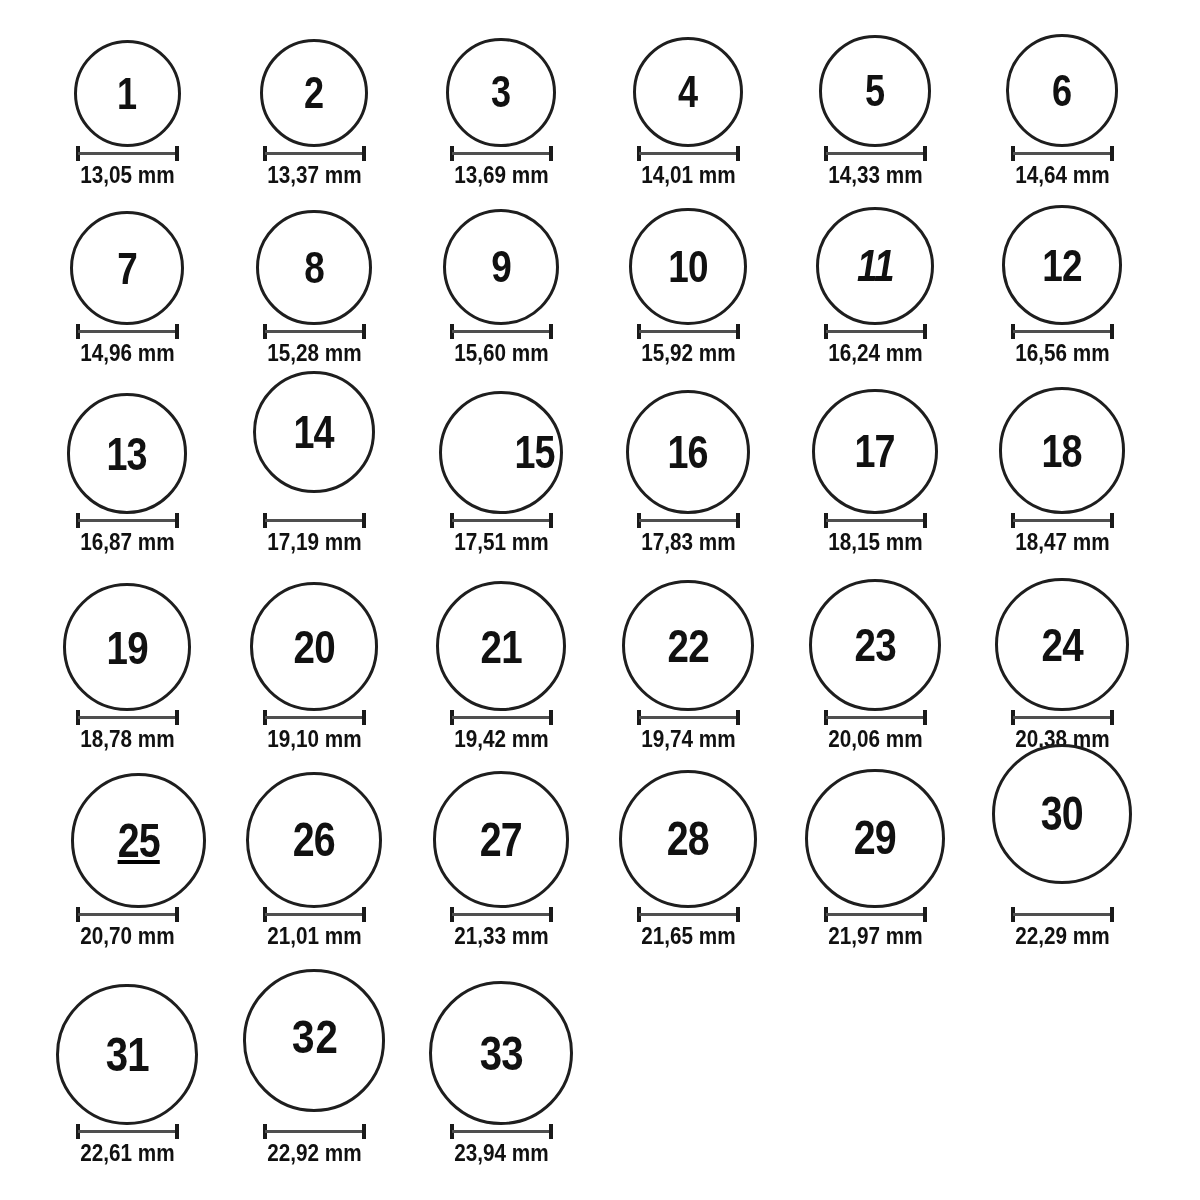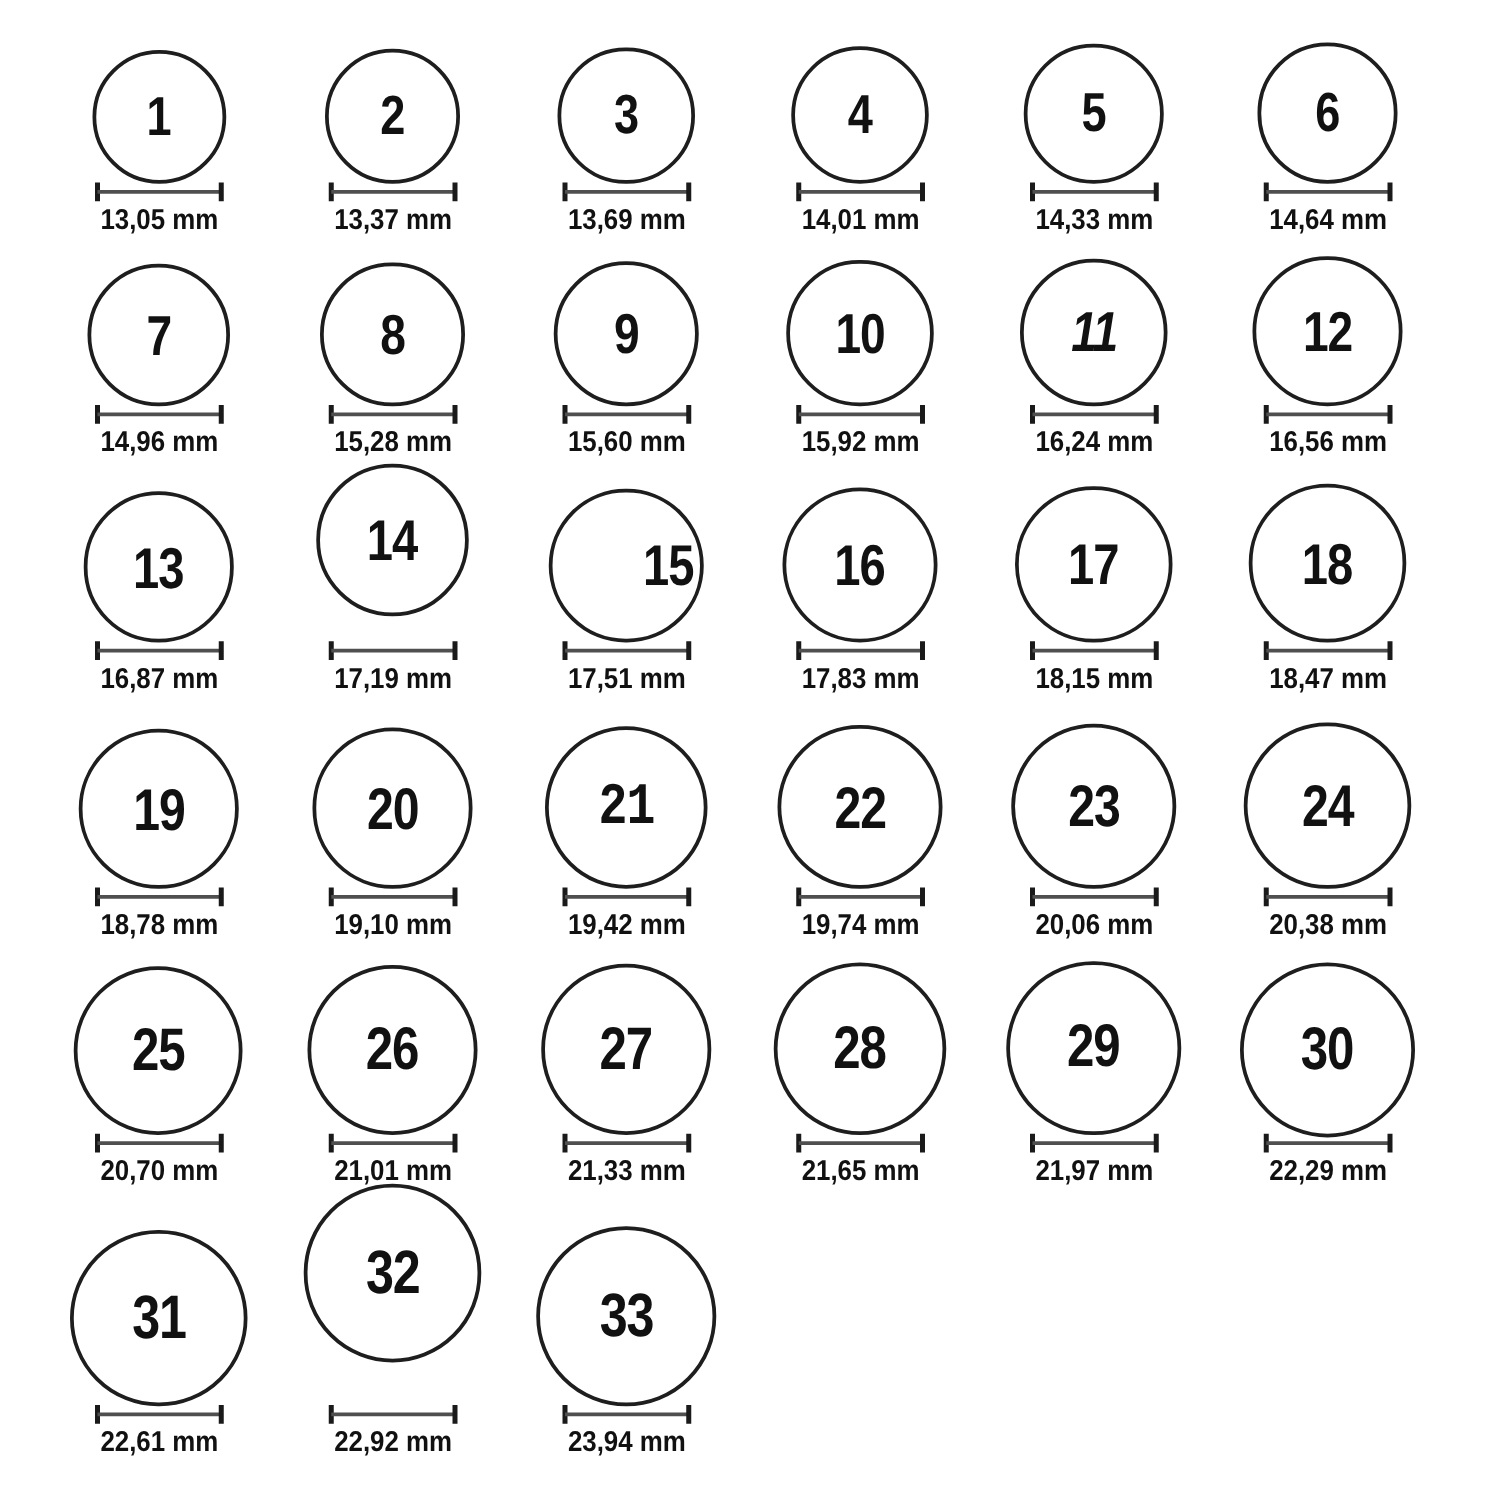--- a/index.html
+++ b/index.html
@@ -288,21 +288,21 @@
       <span class="num" style="font-size: 47px;">20</span>
     </div>
     <div class="measure" style="left: 262.5px; top: 710px;">
       <span class="tick left"></span>
       <span class="bar"></span>
       <span class="tick right"></span>
     </div>
     <div class="mm-label" style="left: 220.5px; top: 727px;">19,10 mm</div>
   </div>
     <div class="ring">
-    <div class="circle" style="width: 130px; height: 130px; left: 436px; top: 581px; border-color: rgb(30, 30, 30); font-family: Liberation Mono, monospace;">
+    <div class="circle" style="width: 130px; height: 130px; left: 436px; top: 581px; border-color: rgb(30, 30, 30);">
       <span class="num" style="font-size: 47px;">21</span>
     </div>
     <div class="measure" style="left: 449.5px; top: 710px;">
       <span class="tick left"></span>
       <span class="bar"></span>
       <span class="tick right"></span>
     </div>
     <div class="mm-label" style="left: 407.5px; top: 727px;">19,42 mm</div>
   </div>
     <div class="ring">
@@ -332,21 +332,21 @@
       <span class="num" style="font-size: 47px;">24</span>
     </div>
     <div class="measure" style="left: 1010.5px; top: 710px;">
       <span class="tick left"></span>
       <span class="bar"></span>
       <span class="tick right"></span>
     </div>
     <div class="mm-label" style="left: 968.5px; top: 727px;">20,38 mm</div>
   </div>
     <div class="ring">
-    <div class="circle" style="width: 134.6px; height: 134.6px; left: 59px; top: 773.4px; border-color: rgb(30, 30, 30);">
+    <div class="circle" style="width: 134.6px; height: 134.6px; left: 71px; top: 773.4px; border-color: rgb(30, 30, 30); text-decoration: underline;">
       <span class="num" style="font-size: 48px;">25</span>
     </div>
     <div class="measure" style="left: 75.5px; top: 907px;">
       <span class="tick left"></span>
       <span class="bar"></span>
       <span class="tick right"></span>
     </div>
     <div class="mm-label" style="left: 33.5px; top: 924px;">20,70 mm</div>
   </div>
     <div class="ring">
@@ -387,21 +387,21 @@
       <span class="num" style="font-size: 48px;">29</span>
     </div>
     <div class="measure" style="left: 823.5px; top: 907px;">
       <span class="tick left"></span>
       <span class="bar"></span>
       <span class="tick right"></span>
     </div>
     <div class="mm-label" style="left: 781.5px; top: 924px;">21,97 mm</div>
   </div>
     <div class="ring">
-    <div class="circle" style="width: 140.35px; height: 140.35px; left: 991.825px; top: 770px; border-color: rgb(30, 30, 30); text-align: center;">
+    <div class="circle" style="width: 140.35px; height: 140.35px; left: 991.825px; top: 744px; border-color: rgb(30, 30, 30); text-align: center;">
       <span class="num" style="font-size: 48px;">30</span>
     </div>
     <div class="measure" style="left: 1010.5px; top: 907px;">
       <span class="tick left"></span>
       <span class="bar"></span>
       <span class="tick right"></span>
     </div>
     <div class="mm-label" style="left: 968.5px; top: 924px;">22,29 mm</div>
   </div>
     <div class="ring">
@@ -409,21 +409,21 @@
       <span class="num" style="font-size: 49px;">31</span>
     </div>
     <div class="measure" style="left: 75.5px; top: 1124px;">
       <span class="tick left"></span>
       <span class="bar"></span>
       <span class="tick right"></span>
     </div>
     <div class="mm-label" style="left: 33.5px; top: 1141px;">22,61 mm</div>
   </div>
     <div class="ring">
-    <div class="circle" style="width: 142.65px; height: 142.65px; left: 242.675px; top: 947px; border-color: rgb(30, 30, 30);">
+    <div class="circle" style="width: 142.65px; height: 142.65px; left: 242.675px; top: 969px; border-color: rgb(30, 30, 30); font-family: Liberation Mono, monospace;">
       <span class="num" style="font-size: 49px;">32</span>
     </div>
     <div class="measure" style="left: 262.5px; top: 1124px;">
       <span class="tick left"></span>
       <span class="bar"></span>
       <span class="tick right"></span>
     </div>
     <div class="mm-label" style="left: 220.5px; top: 1141px;">22,92 mm</div>
   </div>
     <div class="ring">

